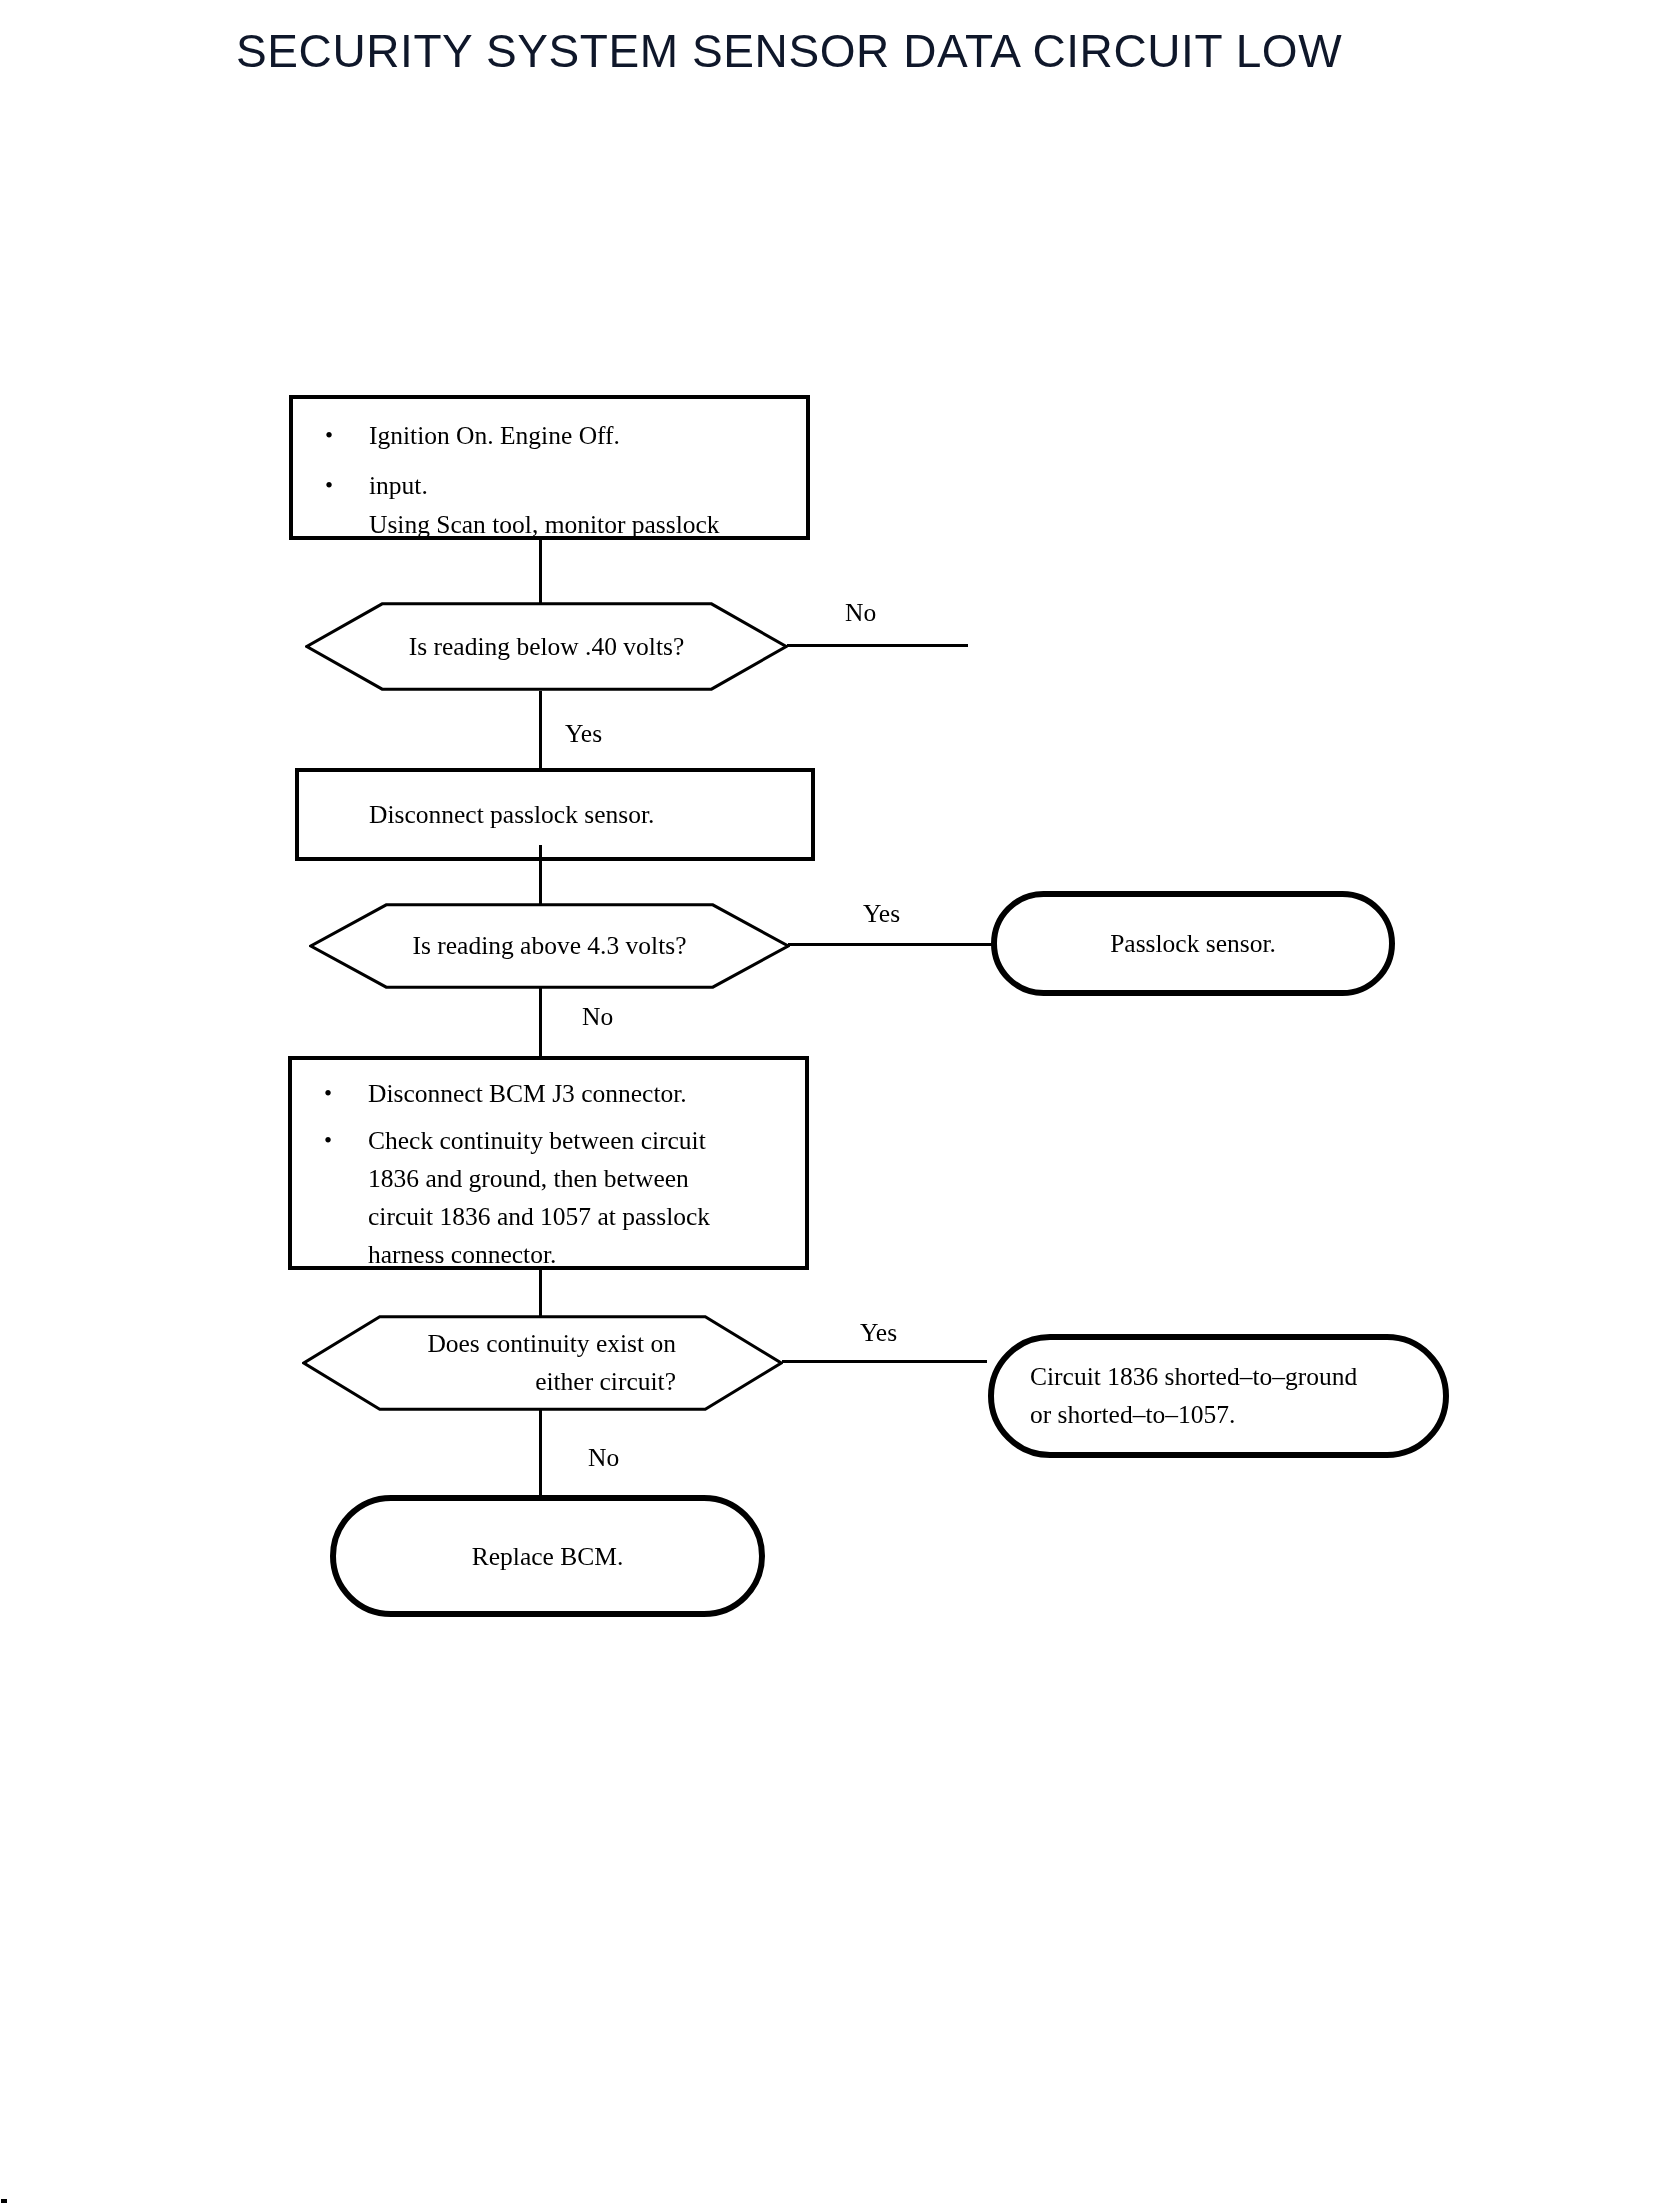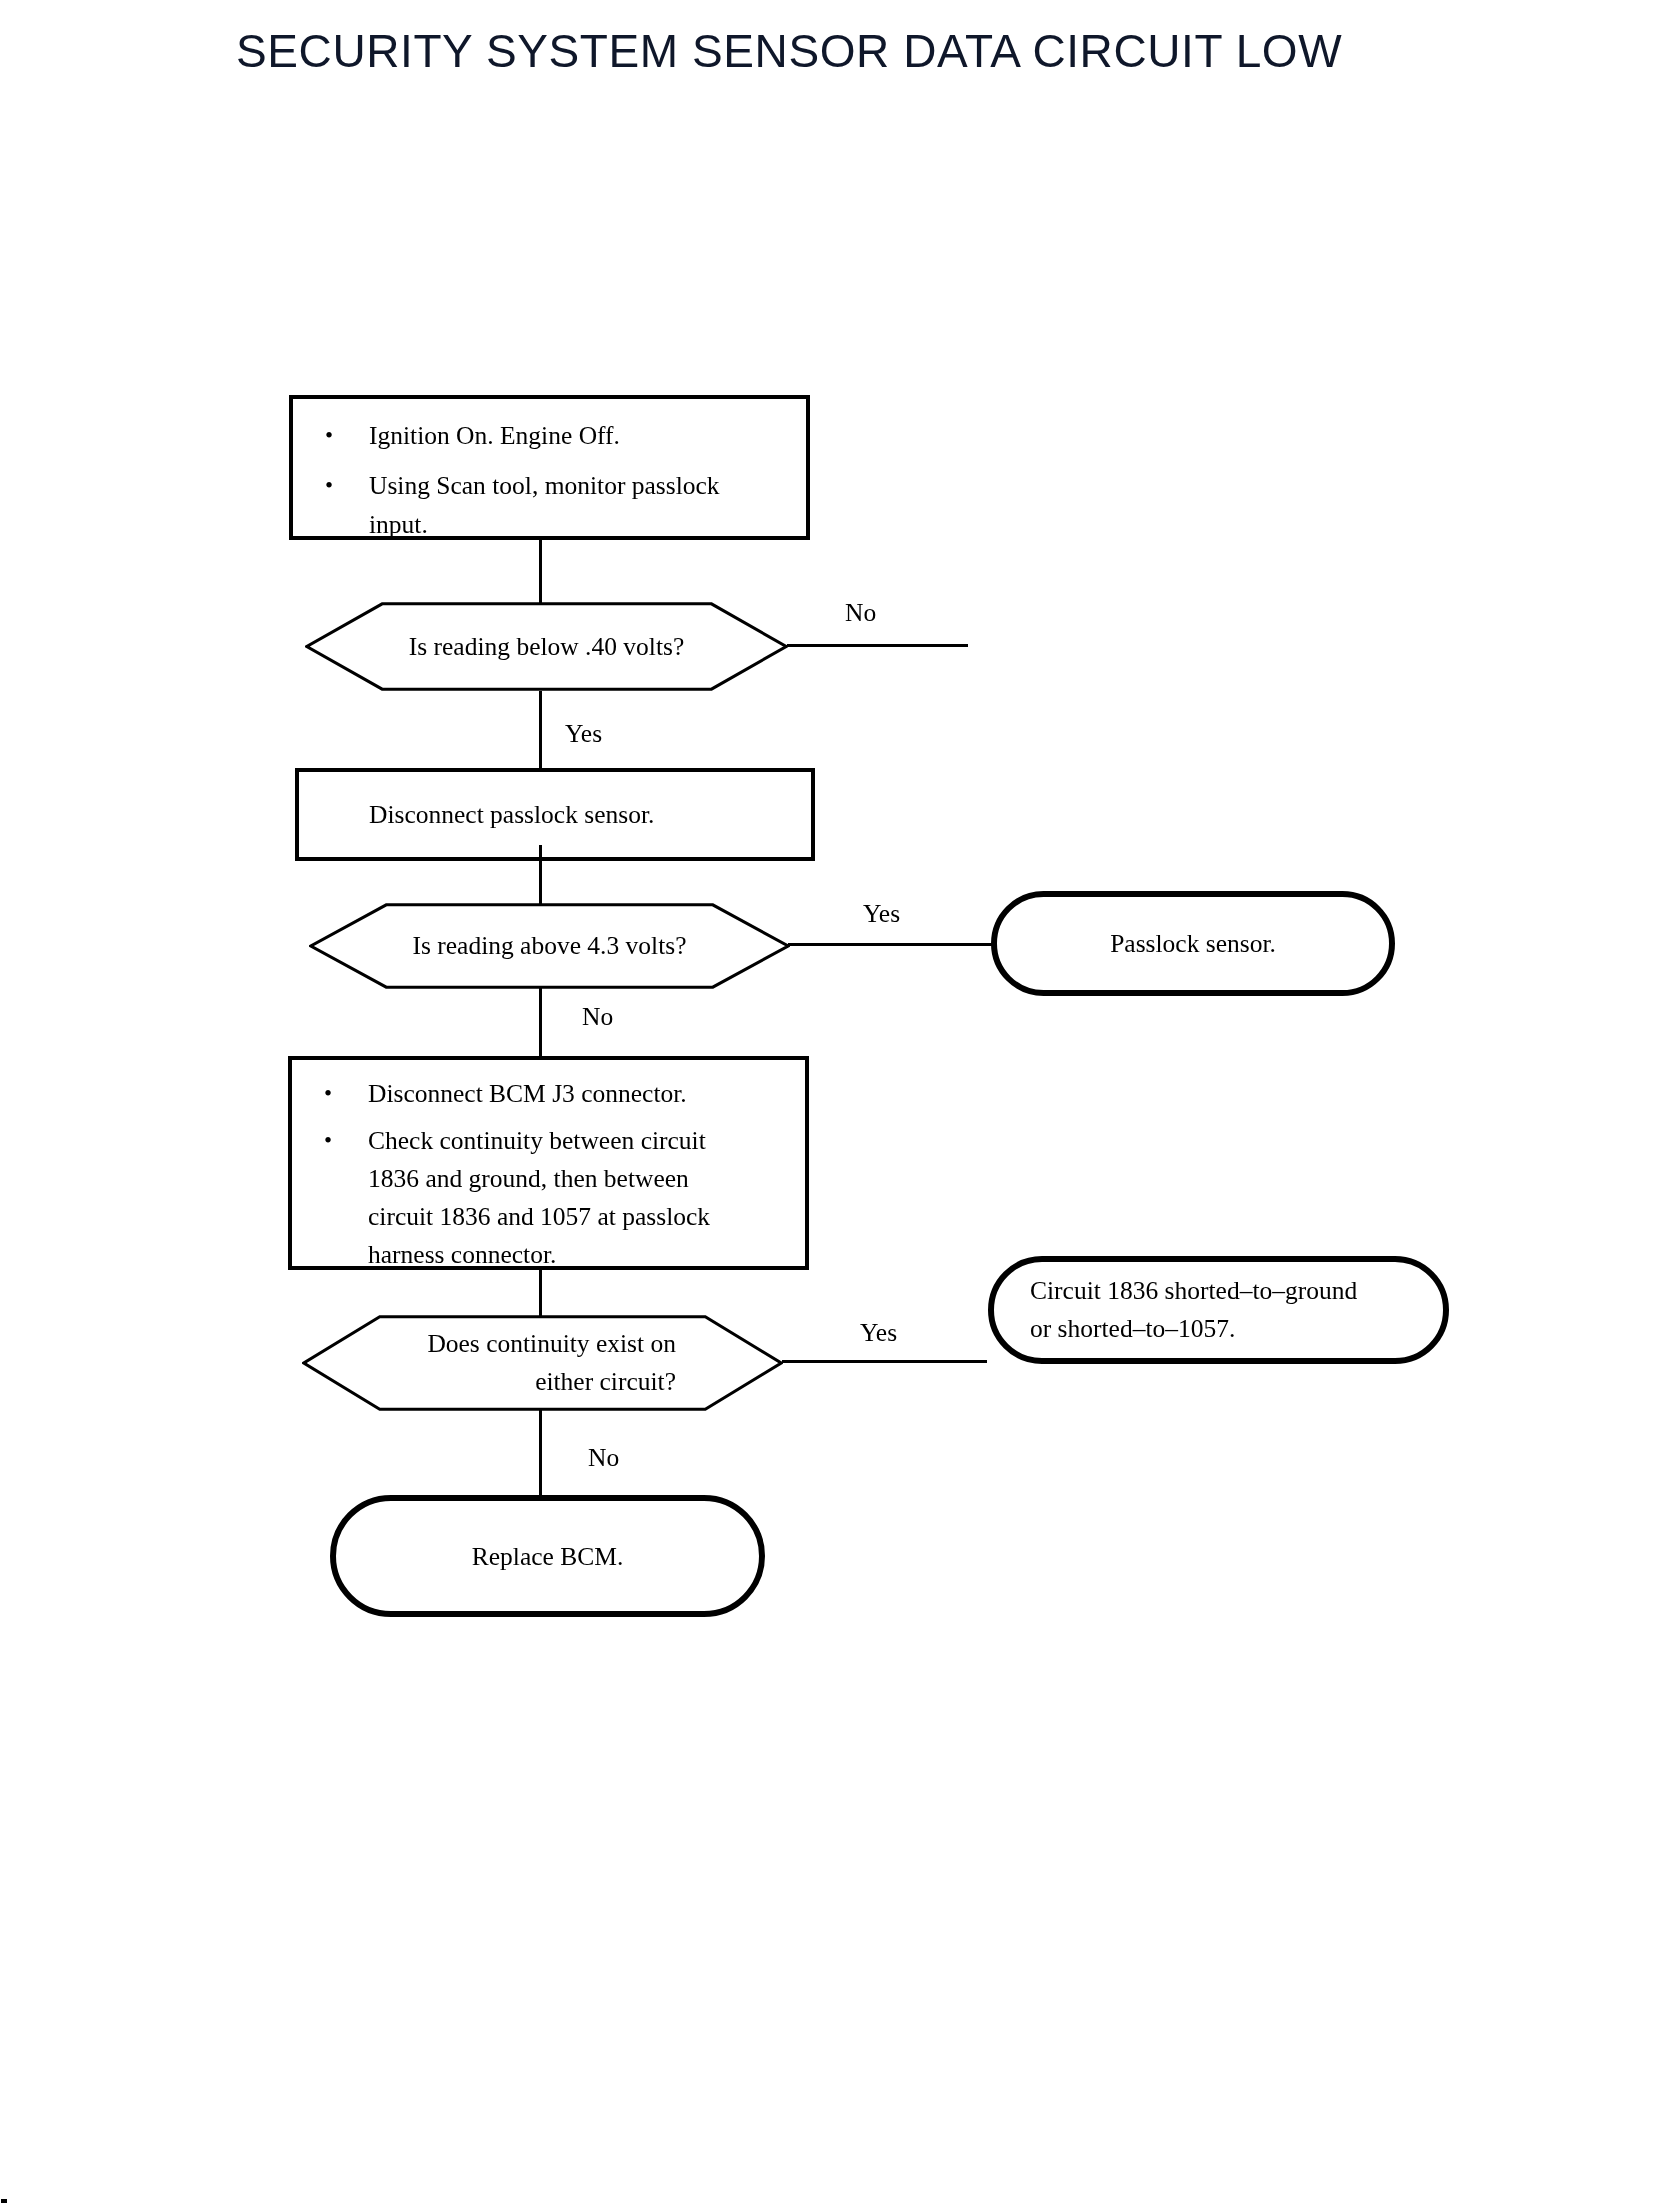--- a/index.html
+++ b/index.html
@@ -51,22 +51,22 @@
     <div class="bullets">
       <div class="bullet-row gap">
         <span class="bullet">•</span>
         <span class="bullet-text">
           <div class="tline">Ignition On. Engine Off.</div>
         </span>
       </div>
       <div class="bullet-row">
         <span class="bullet">•</span>
         <span class="bullet-text">
+          <div class="tline">input.</div>
           <div class="tline">Using Scan tool, monitor passlock</div>
-          <div class="tline">input.</div>
         </span>
       </div>
     </div>
   </div>
 
   <div class="vline" style="left:539px;top:537px;height:67px;"></div>
 
   <div class="hex" style="left:305px;top:602px;width:483px;height:89px;">
     <svg viewBox="0 0 795 147" preserveAspectRatio="none">
       <polygon points="127,3 669,3 792,73.5 669,144 127,144 3,73.5"></polygon>
@@ -136,21 +136,21 @@
       <span class="block-left">
         <div class="tline">Does continuity exist on</div>
         <div class="tline">either circuit?</div>
       </span>
     </div>
   </div>
 
   <div class="edge-label" style="left:860px;top:1319px;">Yes</div>
   <div class="hline" style="left:782px;top:1360px;width:205px;"></div>
 
-  <div class="oval" style="left:988px;top:1256px;width:461px;height:108px;">
+  <div class="oval" style="left:988px;top:1334px;width:461px;height:124px;">
     <div class="oval-left3">
       <div class="tline">Circuit 1836 shorted–to–ground</div>
       <div class="tline">or shorted–to–1057.</div>
     </div>
   </div>
 
   <div class="edge-label" style="left:588px;top:1444px;">No</div>
   <div class="vline" style="left:539px;top:1410px;height:88px;"></div>
 
   <div class="oval" style="left:330px;top:1495px;width:435px;height:122px;">

